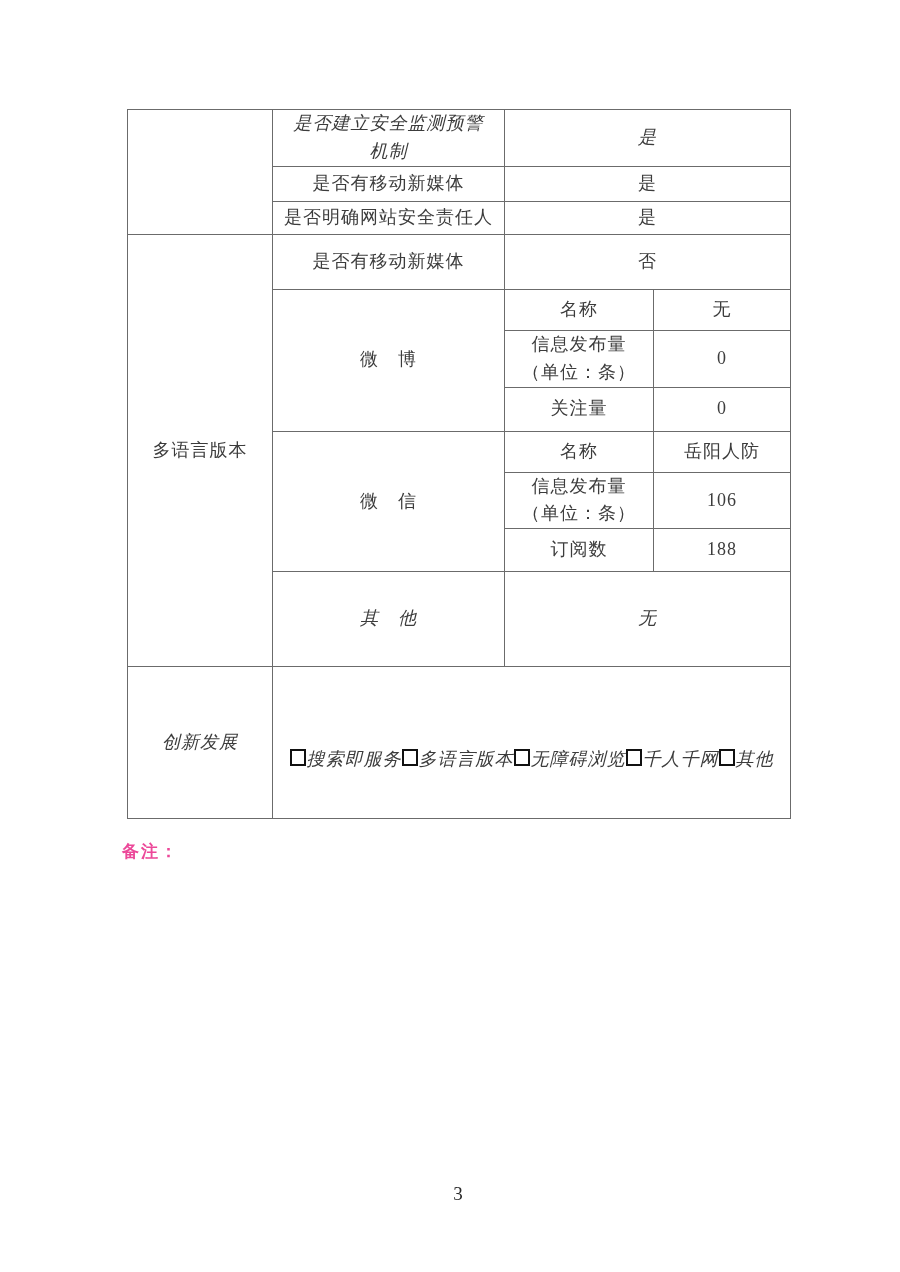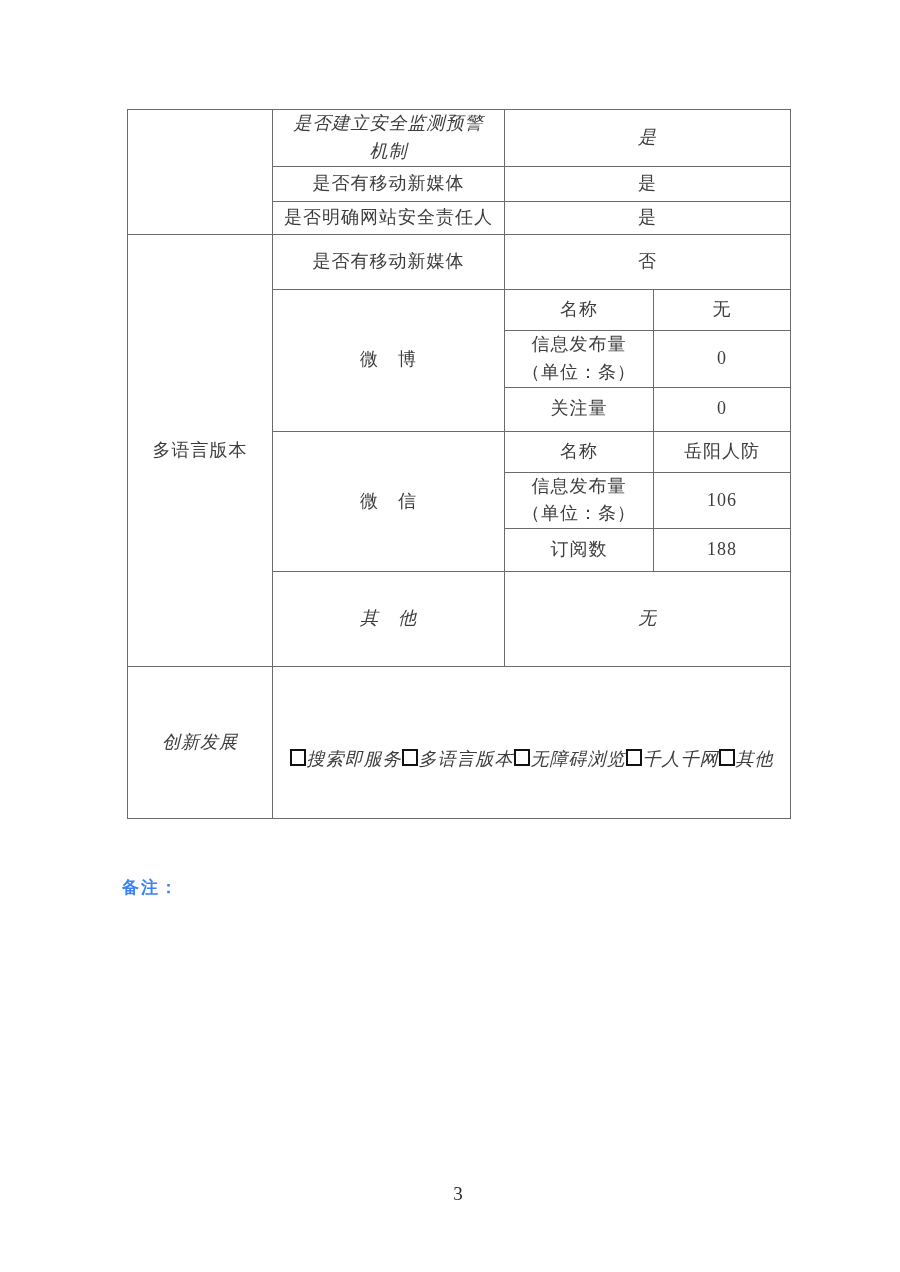--- a/index.html
+++ b/index.html
@@ -65,25 +65,25 @@
     width: 12px;
     height: 13px;
     border: 2.5px solid #111111;
     vertical-align: -1px;
     margin-right: 1px;
     background: #ffffff;
   }
   .notes {
     position: absolute;
     left: 122px;
-    top: 876px;
+    top: 840px;
     font-size: 17px;
     font-weight: bold;
     letter-spacing: 2px;
-    color: #3b82f6;
+    color: #ec4899;
   }
   .pageno {
     position: absolute;
     left: 0;
     top: 1183px;
     width: 916px;
     text-align: center;
     font-size: 19px;
     color: #2a2a2a;
   }

